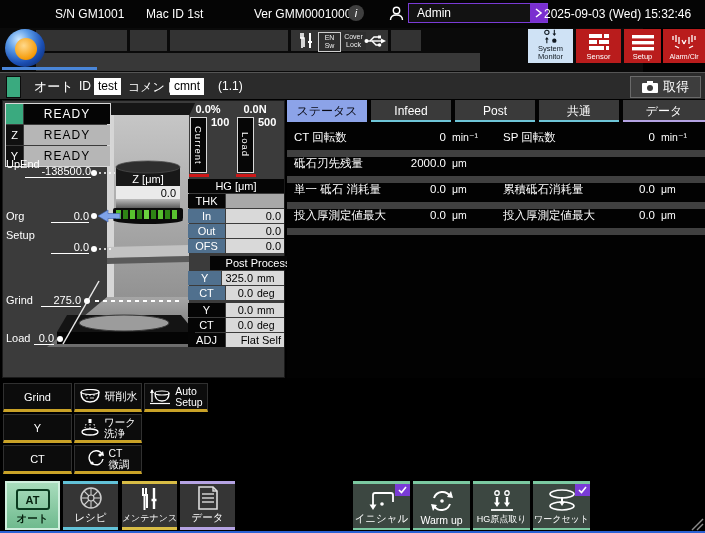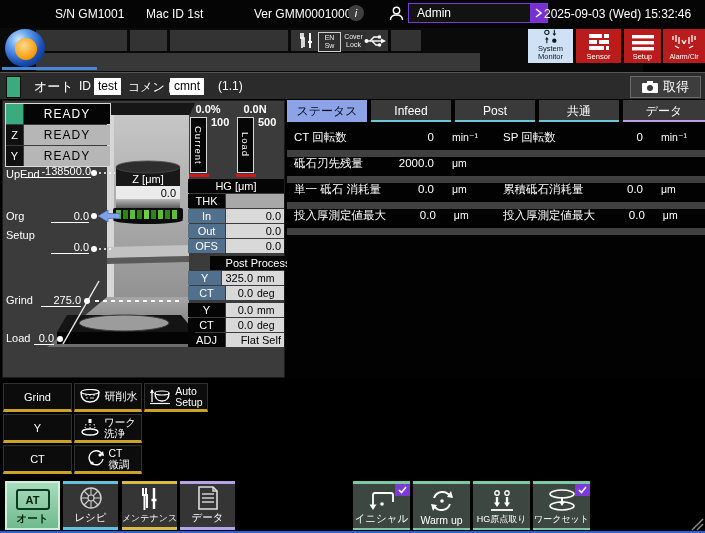--- a/index.html
+++ b/index.html
@@ -73,21 +73,21 @@
   .tab{position:absolute;top:0;height:22px;background:#3a3a3a;color:#fff;font-size:12px;
      display:flex;align-items:center;justify-content:center;box-sizing:border-box;}
   .tab .ul{position:absolute;left:0;right:0;bottom:0;height:2px;background:#6fc6d8;}
   .tab .ul.purple{background:#b5a3e3;}
   .tab.active{background:#8ca3e8;color:#0a0a14;}
   .drow{position:absolute;left:0;width:418px;height:26px;display:flex;align-items:center;
      border-bottom:7px solid #404040;font-size:11.5px;}
   .dhalf{width:209px;display:flex;align-items:center;}
   .dhalf .l{flex:1;padding-left:7px;white-space:nowrap;}
   .dhalf .v{width:52px;text-align:right;}
-  .dhalf .u{width:44px;padding-left:18px;font-size:10.5px;}
+  .dhalf .u{width:44px;padding-left:6px;font-size:10.5px;}
   
   .jogbtn{position:absolute;background:#0c0c0c;border:1px solid #303030;border-bottom:3px solid #c9a227;
      color:#fff;font-size:11px;display:flex;align-items:center;justify-content:center;gap:4px;
      box-sizing:border-box;}
   .jog2{display:flex;flex-direction:column;line-height:11px;font-size:10.5px;align-items:flex-start;}
   
   .bnav{position:absolute;top:481px;height:49px;box-sizing:border-box;color:#fff;
      display:flex;flex-direction:column;align-items:center;justify-content:flex-end;padding-bottom:2px;}
   .bnav .lab{font-size:10.5px;white-space:nowrap;}
   .bnav.green{background:linear-gradient(#a8dcbc,#6fba8e);border:2px solid #cfeedd;color:#06220f;}
@@ -293,21 +293,21 @@
       <div class="strow">
         <div class="axcell">Z</div>
         <div class="stcell lite">READY</div>
       </div>
       <div class="strow">
         <div class="axcell">Y</div>
         <div class="stcell lite">READY</div>
       </div>
     </div>
 
-    <span class="poslabel" style="left:3px;top:67px;">UpEnd</span>
+    <span class="poslabel" style="left:3px;top:57px;">UpEnd</span>
     <span class="posval" style="left:22px;top:64px;width:66px;">-138500.0</span>
     <span class="poslabel" style="left:3px;top:109px;">Org</span>
     <span class="posval" style="left:48px;top:109px;width:38px;">0.0</span>
     <span class="poslabel" style="left:3px;top:128px;">Setup</span>
     <span class="posval" style="left:48px;top:140px;width:38px;">0.0</span>
     <span class="poslabel" style="left:3px;top:193px;">Grind</span>
     <span class="posval" style="left:38px;top:193px;width:40px;">275.0</span>
     <span class="poslabel" style="left:3px;top:231px;">Load</span>
     <span class="posval" style="left:31px;top:231px;width:20px;">0.0</span>
 

